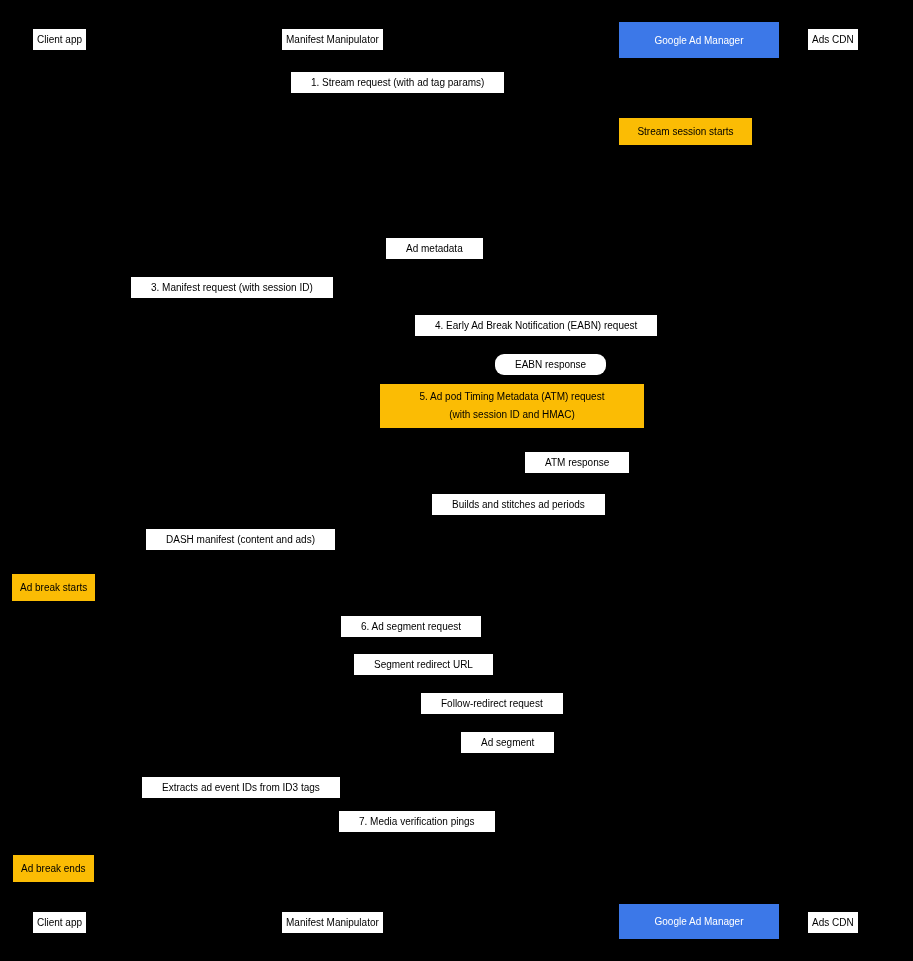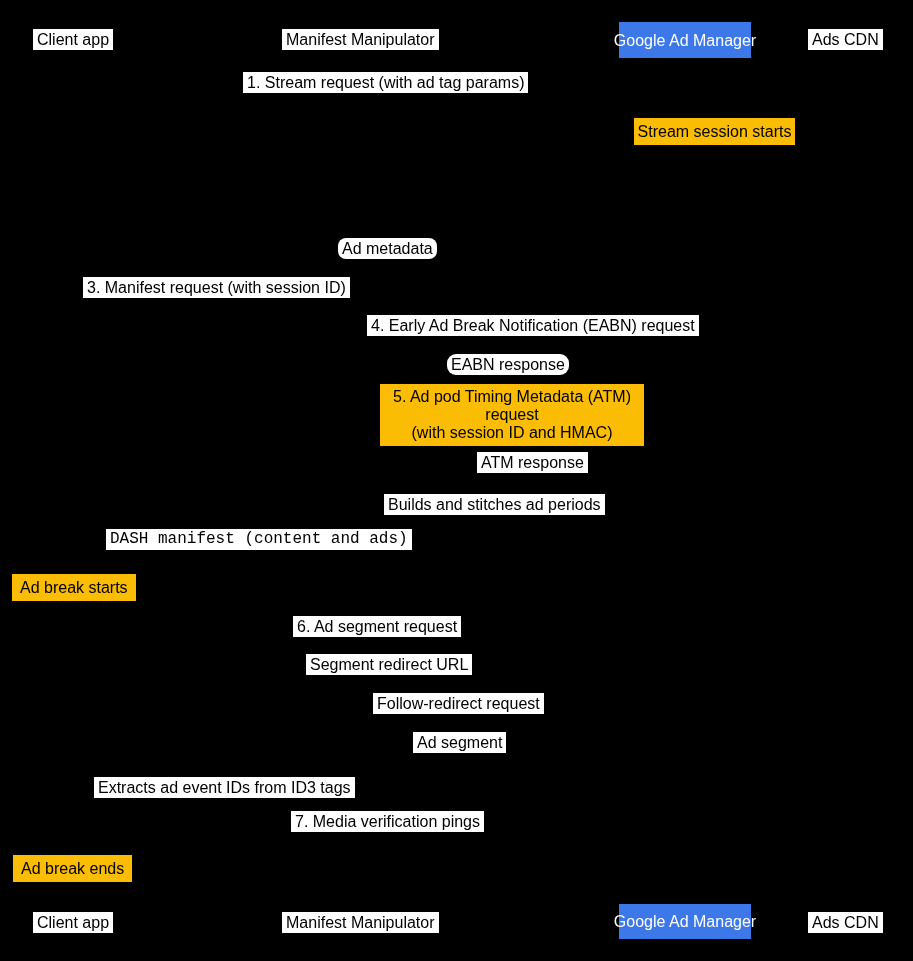--- a/index.html
+++ b/index.html
@@ -10,30 +10,31 @@
   .canvas {
     position: relative;
     width: 913px;
     height: 961px;
     background: var(--bg, #000000);
     font-family: "Liberation Sans", sans-serif;
     overflow: hidden;
   }
   .label {
     position: absolute;
-    font-size: 16px;
+    font-size: 10px;
     line-height: 19px;
     white-space: nowrap;
     box-sizing: border-box;
   }
   
   .msg {
     background: var(--msg-bg, #FFFFFF);
     color: var(--msg-text, #000000);
-    padding: 1px 4px;
+    padding: 1px 20px;
+    margin-left: 48px;
   }
   
   .note {
     background: var(--note-bg, #FBBC04);
     color: var(--msg-text, #000000);
     padding: 4px 8px;
     white-space: pre-line;
   }
   .note.fixed {
     padding: 4px 0;
@@ -41,60 +42,60 @@
   }
   
   .participant {
     background: var(--participant-bg, #FFFFFF);
     color: var(--participant-text, #000000);
     padding: 1px 4px;
   }
   .participant.gam {
     background: var(--gam-bg, #3C78E8);
     color: var(--gam-text, #FFFFFF);
-    width: 132px;
+    width: 160px;
     height: 36px;
     padding: 0;
     display: flex;
     align-items: center;
     justify-content: center;
   }
 </style>
 </head>
 <body>
 
 <div class="canvas" style="--bg: #000000; --participant-bg: #FFFFFF; --participant-text: #000000; --gam-bg: #3C78E8; --gam-text: #FFFFFF; --note-bg: #FBBC04; --msg-bg: #FFFFFF; --msg-text: #000000;">
 
   <div class="label participant" style="left:33px; top:29px;">Client app</div>
   <div class="label participant" style="left:282px; top:29px;">Manifest Manipulator</div>
   <div class="label participant gam" style="left:619px; top:22px;">Google Ad Manager</div>
   <div class="label participant" style="left:808px; top:29px;">Ads CDN</div>
 
   <div class="label msg" style="left:243px; top:72px;">1. Stream request (with ad tag params)</div>
 
-  <div class="label note fixed" style="left:619px; top:118px; width:161px;margin-left:15px;">Stream session starts</div>
+  <div class="label note fixed" style="left:619px; top:118px; width:133px;">Stream session starts</div>
 
 
 
-  <div class="label msg" style="left:338px; top:238px;border-radius:8px;">Ad metadata</div>
+  <div class="label msg" style="left:338px; top:238px;">Ad metadata</div>
 
   <div class="label msg" style="left:83px; top:277px;">3. Manifest request (with session ID)</div>
 
   <div class="label msg" style="left:367px; top:315px;">4. Early Ad Break Notification (EABN) request</div>
 
   <div class="label msg" style="left:447px; top:354px;border-radius:9px;">EABN response</div>
 
   <div class="label note fixed" style="left:380px; top:384px; width:264px; line-height:18px;">5. Ad pod Timing Metadata (ATM) request
 (with session ID and HMAC)</div>
 
   <div class="label msg" style="left:477px; top:452px;">ATM response</div>
 
   <div class="label msg" style="left:384px; top:494px;">Builds and stitches ad periods</div>
 
-  <div class="label msg" style="left:106px; top:529px;font-family:Liberation Mono, monospace;">DASH manifest (content and ads)</div>
+  <div class="label msg" style="left:98px; top:529px;">DASH manifest (content and ads)</div>
 
   <div class="label note" style="left:12px; top:574px;">Ad break starts</div>
 
   <div class="label msg" style="left:293px; top:616px;">6. Ad segment request</div>
 
   <div class="label msg" style="left:306px; top:654px;">Segment redirect URL</div>
 
   <div class="label msg" style="left:373px; top:693px;">Follow-redirect request</div>
 
   <div class="label msg" style="left:413px; top:732px;">Ad segment</div>

